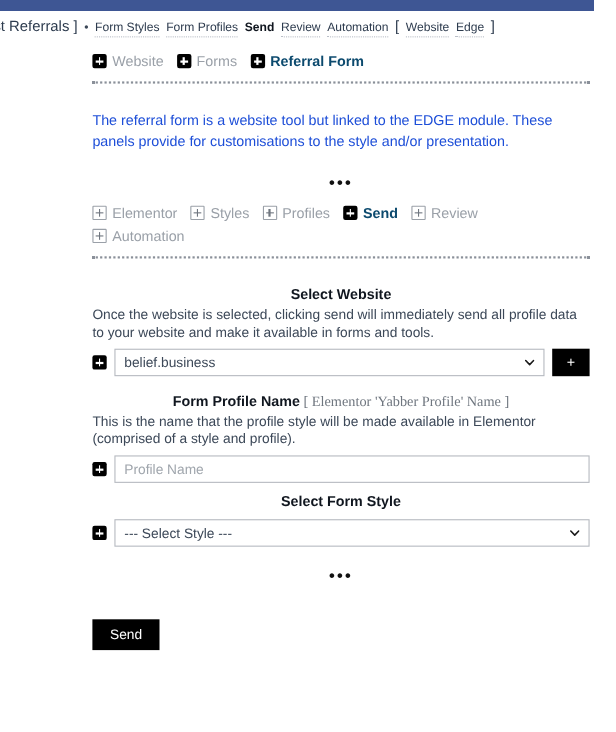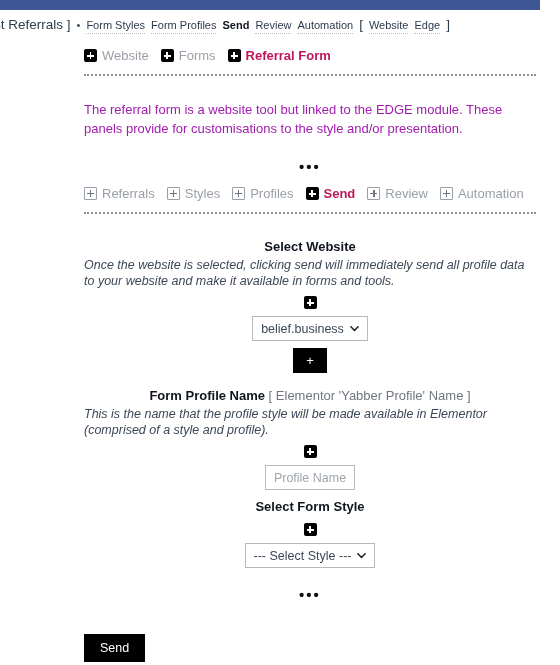--- a/index.html
+++ b/index.html
@@ -93,21 +93,21 @@
     gap: 5px;
     margin-right: 6px;
     cursor: pointer;
   }
   .chip-label {
     font-size: 13px;
     color: #9aa0a8;
     line-height: 15px;
   }
   .chip.active .chip-label {
-    color: #be185d;
+    color: #0c4a6e;
     font-weight: bold;
   }
 
   
   .plus-icon {
     width: 13px;
     height: 13px;
     border-radius: 2px;
     background: #000000;
     position: relative;
@@ -148,21 +148,21 @@
     border-top: 2px dotted #8a9099;
     margin: 11px 0 0 0;
     height: 0;
     width: 100%;
   }
 
   
   .para {
     font-size: 13px;
     line-height: 19px;
-    color: #a21caf;
+    color: #1d4ed8;
     margin: 0;
   }
 
   
   .dots-divider {
     text-align: center;
     letter-spacing: 2px;
     font-size: 15px;
     line-height: 10px;
     color: #111111;
@@ -175,35 +175,34 @@
     font-size: 13px;
     font-weight: bold;
     color: #10161f;
     line-height: 18px;
     margin: 0;
     text-align: center;
   }
   .field-title .suffix {
     font-weight: normal;
     color: #6f767f;
+    font-family: Liberation Serif, serif;
   }
   .field-desc {
     font-size: 12.5px;
     line-height: 16px;
     color: #3c4858;
     margin: 1px 0 0 0;
-    font-style: italic;
   }
 
   .input-row {
     display: flex;
     align-items: center;
     gap: 7px;
     margin-top: 7px;
-    flex-direction: column;
   }
   .control {
     flex: 1 1 auto;
     height: 25px;
     border: 1px solid #b6bac0;
     background: #ffffff;
     box-sizing: border-box;
     display: flex;
     align-items: center;
     padding: 0 8px;
@@ -311,21 +310,21 @@
   <div class="spacer-lg"></div>
 
   <div class="dots-divider">•••</div>
 
   <div class="spacer-md"></div>
 
   
   <div class="chip-row">
     <span class="chip">
       <span class="plus-icon outline"></span>
-      <span class="chip-label">Referrals</span>
+      <span class="chip-label">Elementor</span>
     </span>
     <span class="chip">
       <span class="plus-icon outline"></span>
       <span class="chip-label">Styles</span>
     </span>
     <span class="chip">
       <span class="plus-icon outline"></span>
       <span class="chip-label">Profiles</span>
     </span>
     <span class="chip active">

